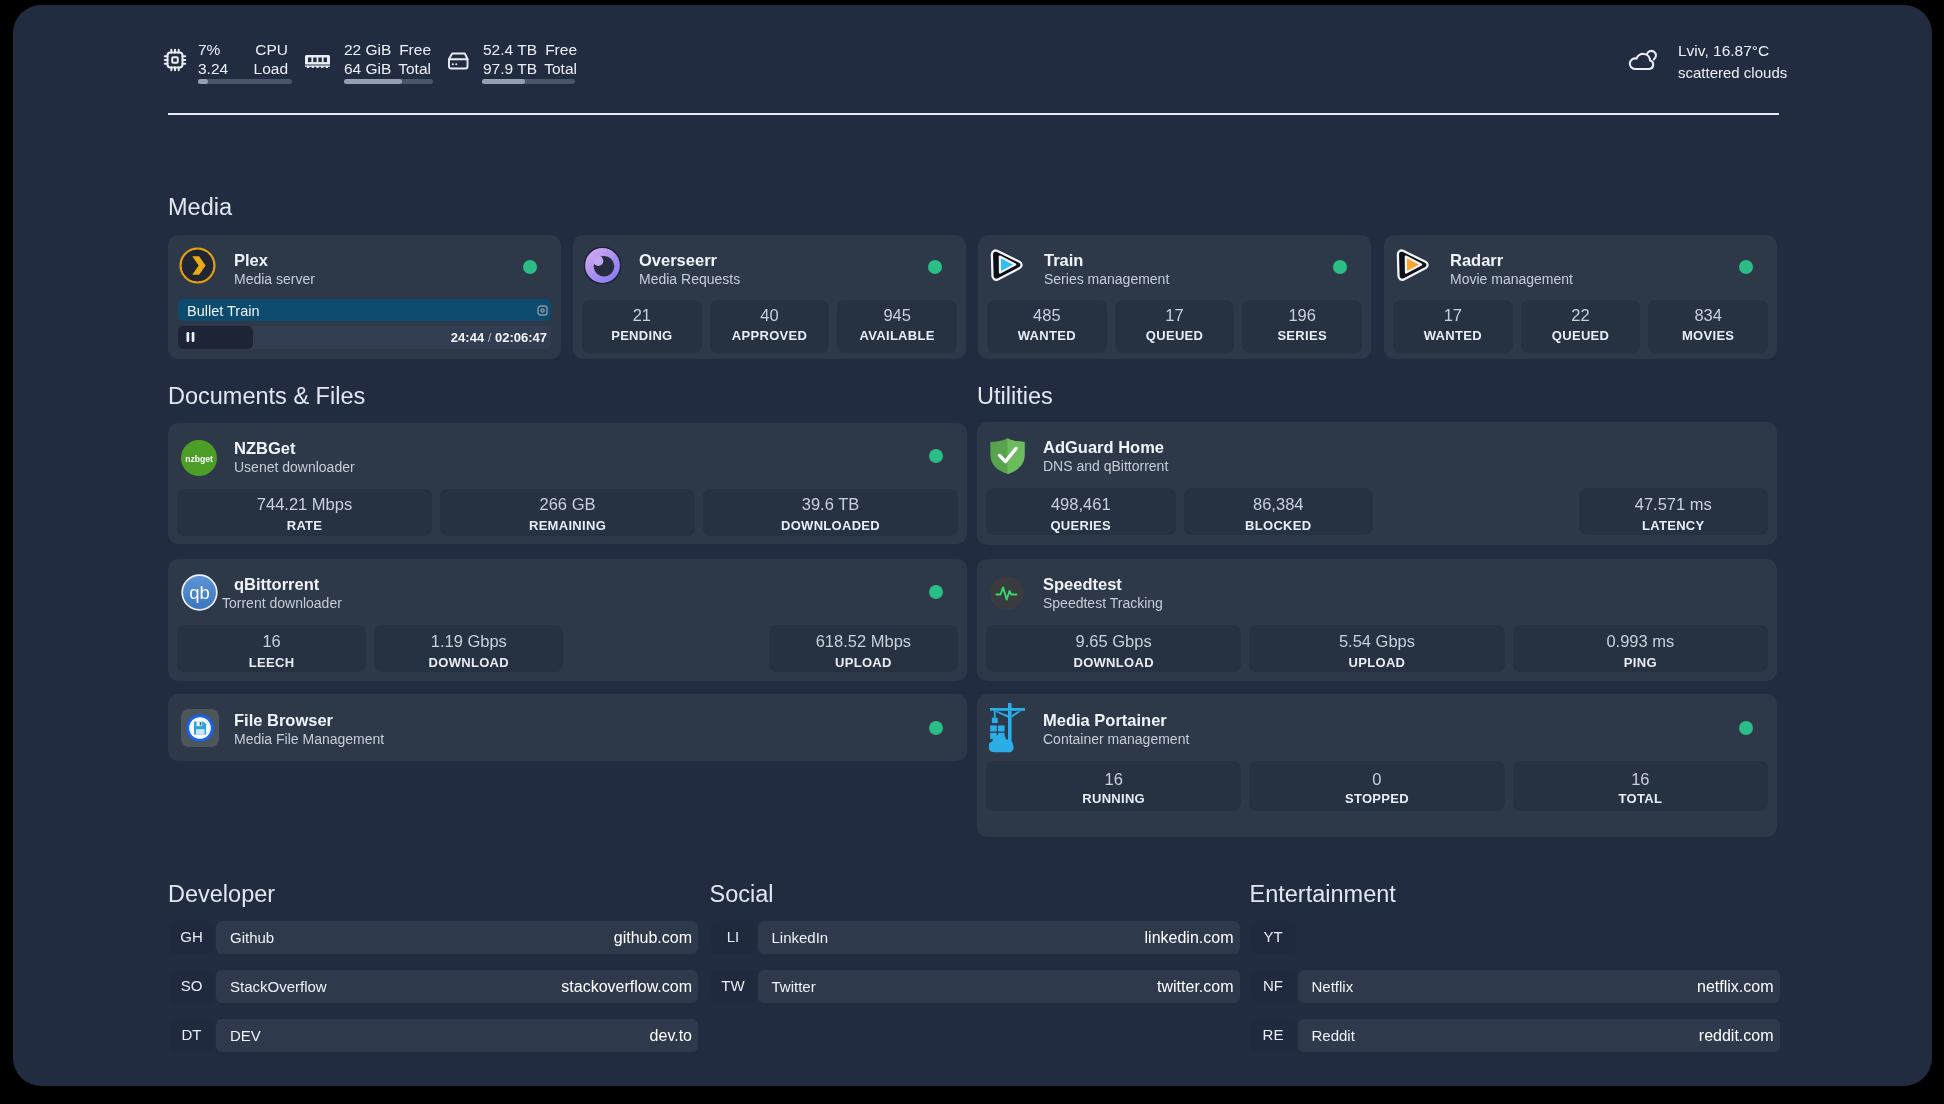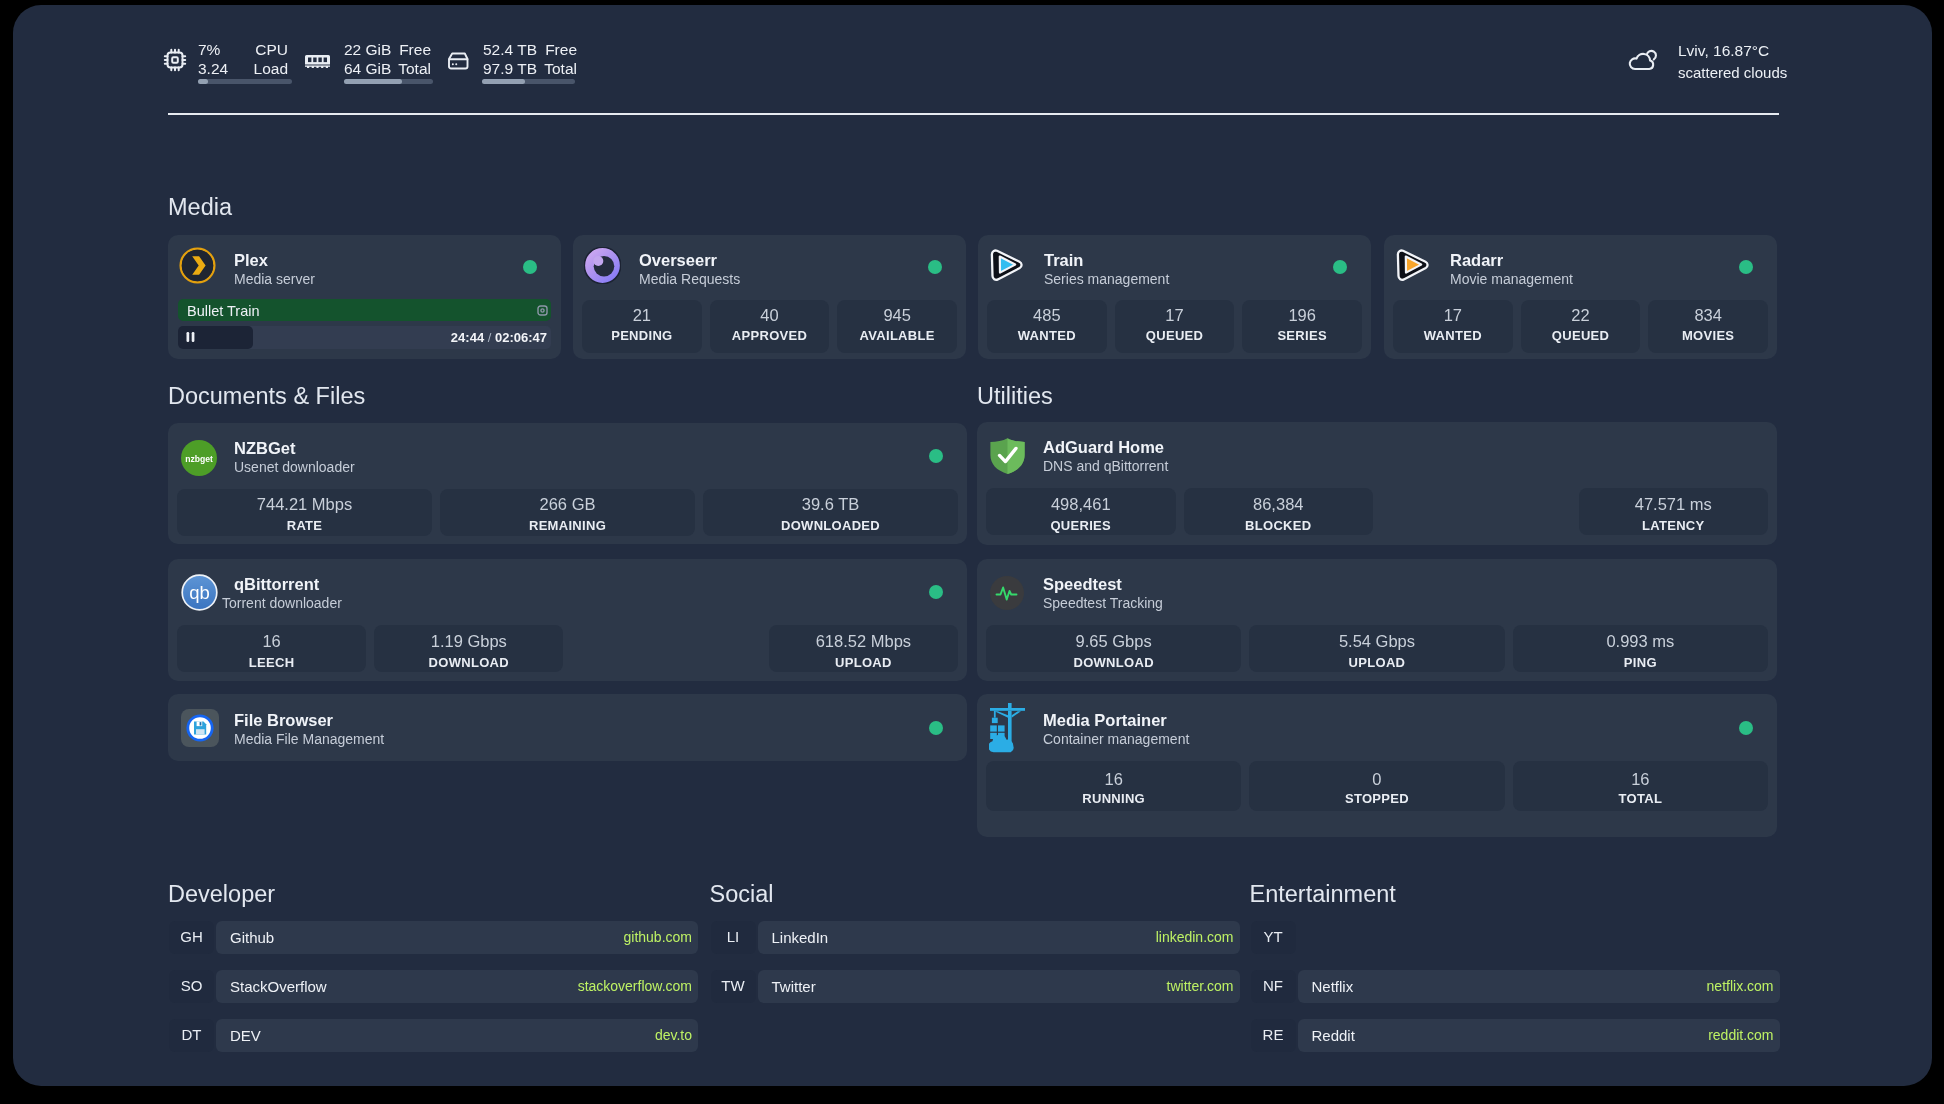--- a/index.html
+++ b/index.html
@@ -11,21 +11,21 @@
 .stat{position:absolute;background:#263142;border-radius:8px;text-align:center}
 .stat .v{position:absolute;left:0;width:100%;font-size:16.5px;color:#c9d0da;line-height:17px}
 .stat .l{position:absolute;left:0;width:100%;font-size:13px;font-weight:bold;color:#e9edf3;line-height:13px;letter-spacing:.3px}
 .ctitle{position:absolute;font-size:16.5px;font-weight:bold;color:#f0f3f8;line-height:17px}
 .csub{position:absolute;font-size:14px;color:#c6cdd8;line-height:14px}
 .dot{position:absolute;width:14px;height:14px;border-radius:50%;background:#2abd85}
 .sect{position:absolute;font-size:23.5px;color:#e2e7ef;line-height:25px}
 .bka{position:absolute;width:45px;background:#202a3e;border-radius:6px;text-align:center;font-size:15px;color:#e9edf3}
 .bkn{position:absolute;background:#2e394c;border-radius:6px;font-size:15px;color:#eef1f6}
 .bkn .nm{position:absolute;left:14px;top:0;line-height:33.5px}
-.bkn .ur{position:absolute;right:6px;top:0;line-height:33.5px;font-size:14px;color:#bef264}
+.bkn .ur{position:absolute;right:6px;top:0;line-height:33.5px;font-size:16px;color:#ffffff}
 .tcol{position:absolute;font-size:15.5px;color:#edf0f5;line-height:19.3px;white-space:nowrap}
 .tcol div{display:flex;justify-content:space-between}
 .bar{position:absolute;height:5.5px;border-radius:3px;background:#49556a}
 .bar i{display:block;height:5.5px;border-radius:3px;background:#93a0b2}
 </style></head><body>
 <div class="page">
     <div class="app">
       <div class="inner">
 <svg class="abs" style="left:163px;top:48px" width="24" height="24" viewBox="0 0 24 24" fill="none" stroke="#e9edf3" stroke-width="2" stroke-linecap="round">
 <rect x="4.5" y="4.5" width="15" height="15" rx="3"></rect>
@@ -97,21 +97,21 @@
 <div class="sect" style="left:977px;top:384.3px">Utilities</div>
 <div class="card" style="left:168px;top:235px;width:393px;height:124px">
           <svg class="abs" style="left:11px;top:12px" width="37" height="37" viewBox="0 0 37 37">
 <circle cx="18.5" cy="18.5" r="16.9" fill="#20263386" stroke="#e3a00e" stroke-width="2.3"></circle>
 <circle cx="18.5" cy="18.5" r="15.7" fill="#1f2531"></circle>
 <path d="M13.2 9.3h6.9l6.5 9.2-6.5 9.2h-6.9l6.5-9.2Z" fill="#ebab12"></path>
           </svg>
           <div class="ctitle" style="left:66px;top:16.5px">Plex</div>
           <div class="csub" style="left:66px;top:37px">Media server</div>
           <div class="dot" style="left:355px;top:25px"></div>
-          <div class="abs" style="left:10px;top:64px;width:373px;height:21.5px;background:#14532d;border-radius:5px">
+          <div class="abs" style="left:10px;top:64px;width:373px;height:21.5px;background:#0c4a6e;border-radius:5px">
 <span class="abs" style="left:9px;top:1.5px;line-height:21.5px;font-size:14.5px;color:#eef1f6">Bullet Train</span>
 <svg class="abs" style="left:359px;top:5.5px" width="11" height="11" viewBox="0 0 11 11" fill="none" stroke="#8d97a8" stroke-width="1.4">
               <rect x="1" y="1" width="9" height="9" rx="2.6"></rect>
               <circle cx="5.5" cy="5.5" r="1.6"></circle>
             </svg>
           </div>
           <div class="abs" style="left:10px;top:90.5px;width:373px;height:23px;background:#333d51;border-radius:5px">
 <div class="abs" style="left:0;top:0;width:75px;height:23px;background:#1c2436;border-radius:5px">
 <svg class="abs" style="left:8px;top:6.5px" width="9" height="10" viewBox="0 0 9 10">
                 <rect x="0.5" y="0" width="2.7" height="10" rx="1.2" fill="#eef1f6"></rect>

